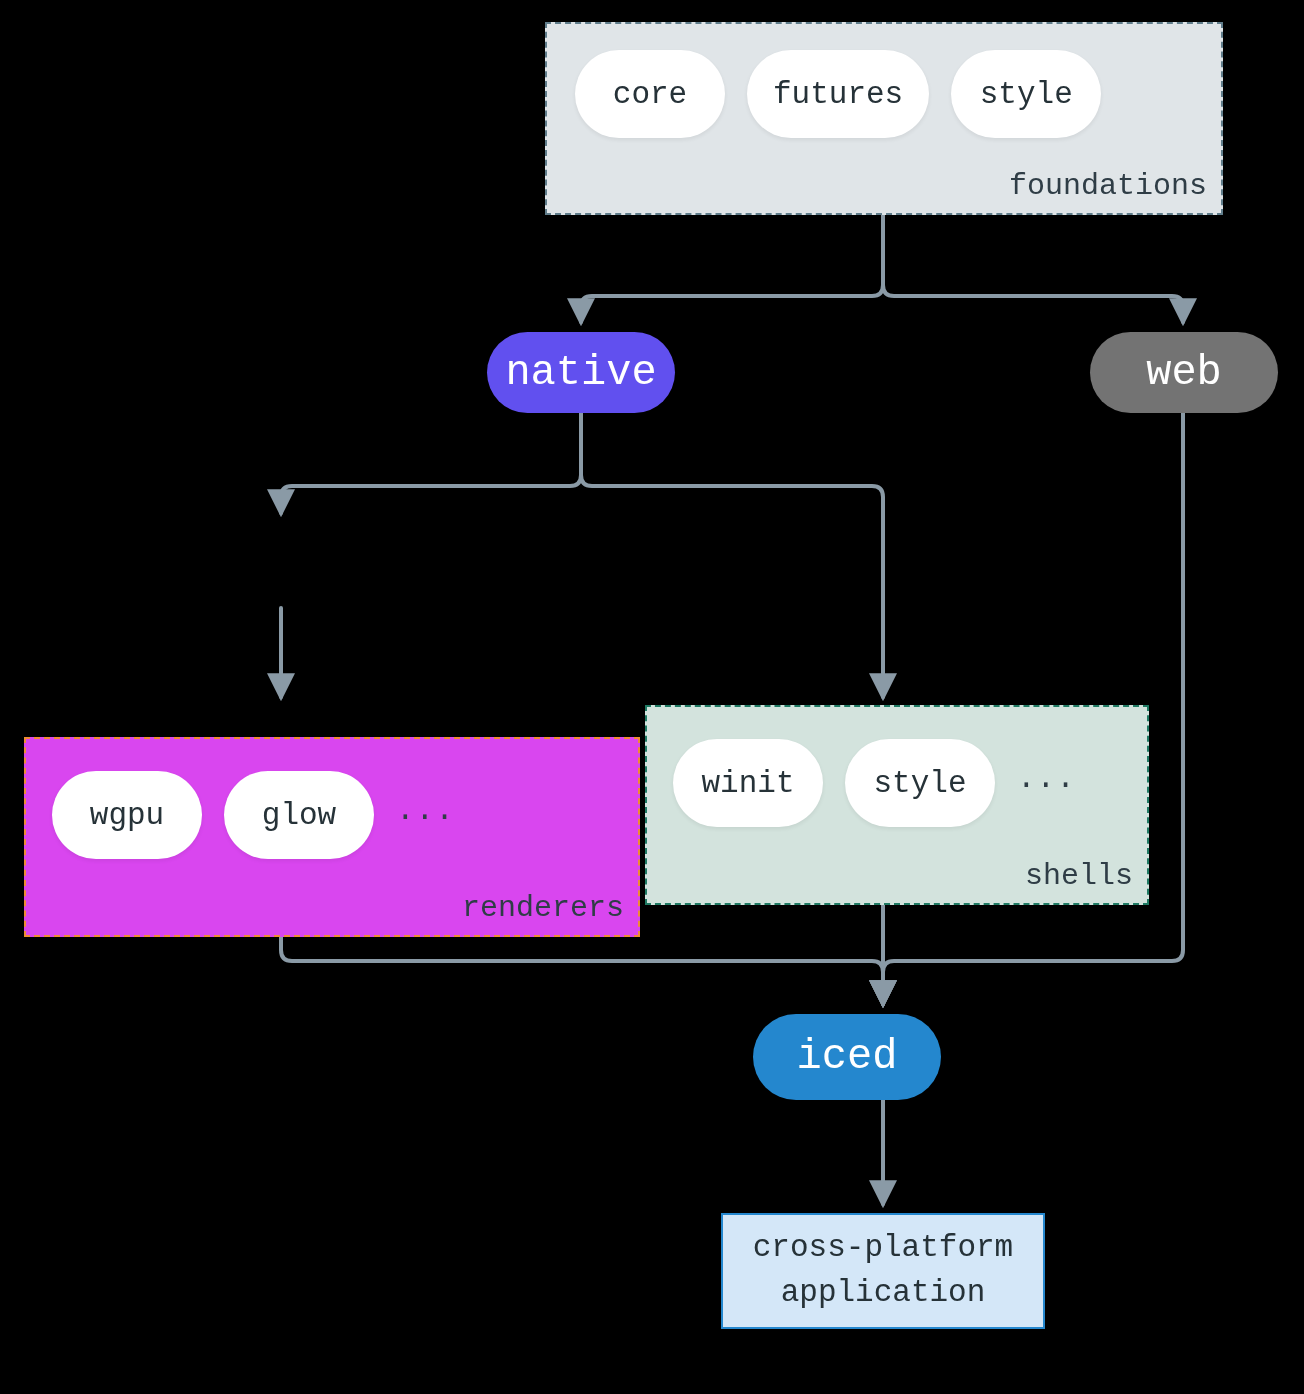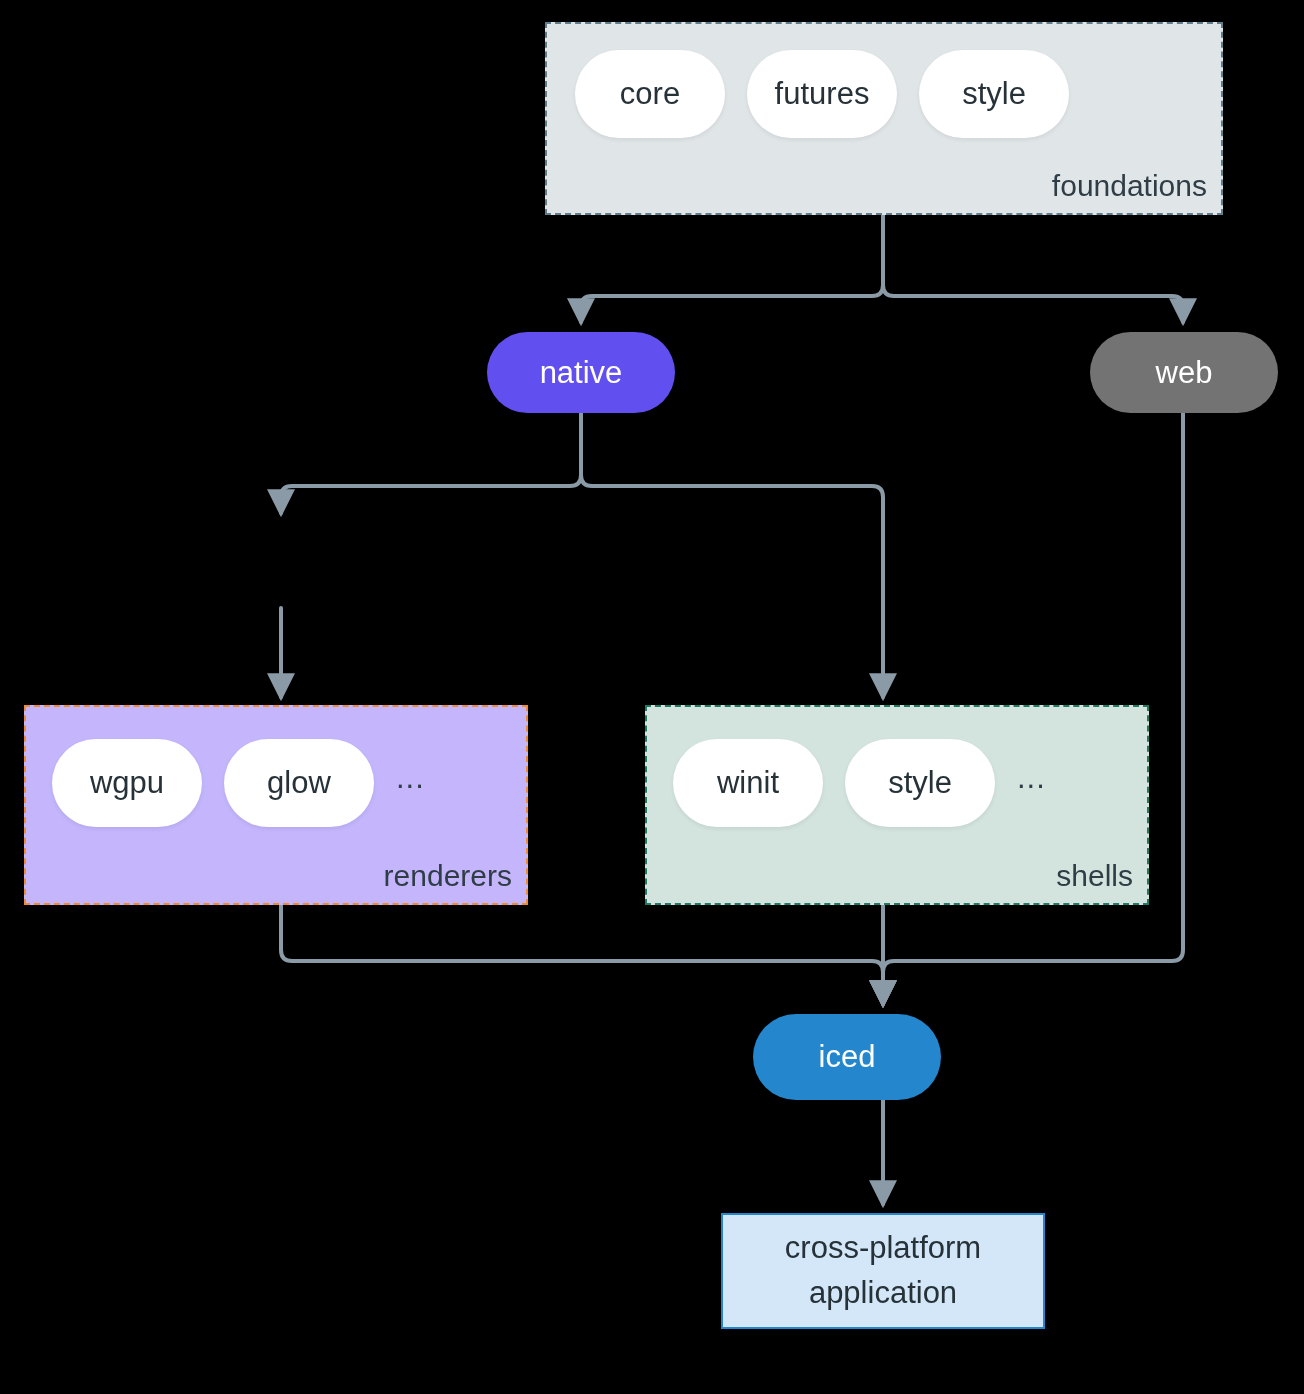--- a/index.html
+++ b/index.html
@@ -6,21 +6,21 @@
     margin: 0;
     padding: 0;
     background: #000000;
   }
   #stage {
     position: relative;
     width: 1304px;
     height: 1394px;
     background: #000000;
     overflow: hidden;
-    font-family: Liberation Sans, sans-serif;
+    font-family: Liberation Mono, monospace;
   }
   #edges {
     position: absolute;
     left: 0; top: 0;
     width: 1304px;
     height: 1394px;
     pointer-events: none;
   }
 
   
@@ -66,21 +66,21 @@
   }
 
   
   .node {
     position: absolute;
     display: flex;
     align-items: center;
     justify-content: center;
     border-radius: 48px;
     color: #ffffff;
-    font-size: 31px;
+    font-size: 42px;
     box-sizing: border-box;
   }
 
   
   .rect-node {
     position: absolute;
     display: flex;
     flex-direction: column;
     align-items: center;
     justify-content: center;
@@ -134,22 +134,22 @@
       <div class="pill">
         <span>futures</span>
       </div>
       <div class="pill">
         <span>style</span>
       </div>
     </div>
     <div class="cluster-label">foundations</div>
   </div>
 
-  <div class="cluster" style="left:24px; top:705px; width:504px; height:200px;
-              background:#c4b5fd; border:2px dashed #ef8c33;">
+  <div class="cluster" style="left:24px; top:737px; width:616px; height:200px;
+              background:#d946ef; border:2px dashed #ef8c33;">
     <div class="cluster-row" style="left:26px; top:32px;">
       <div class="pill">
         <span>wgpu</span>
       </div>
       <div class="pill">
         <span>glow</span>
       </div>
       <div class="ellipsis">...</div>
     </div>
     <div class="cluster-label">renderers</div>

